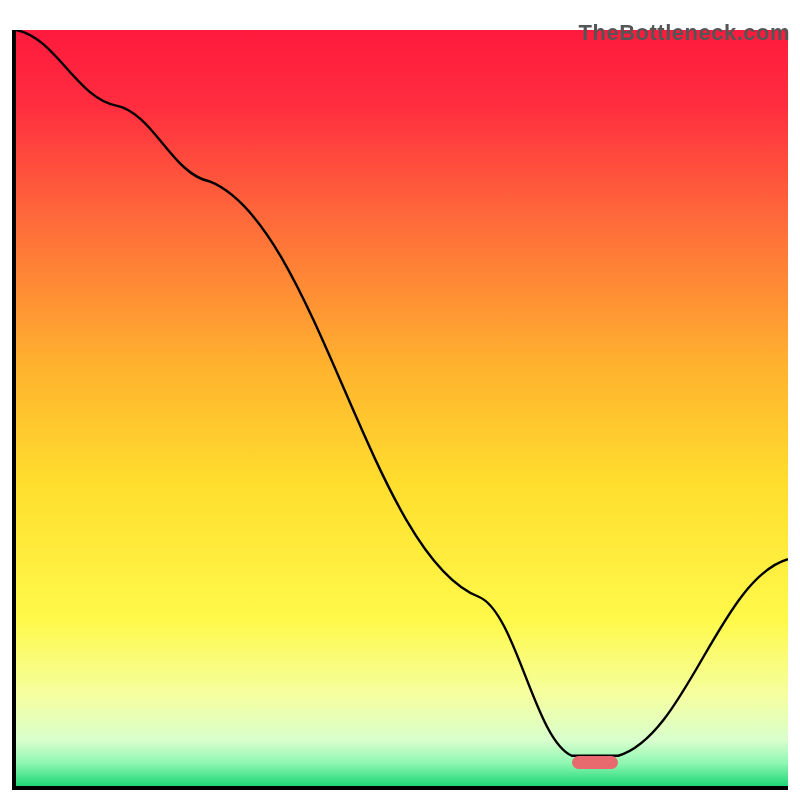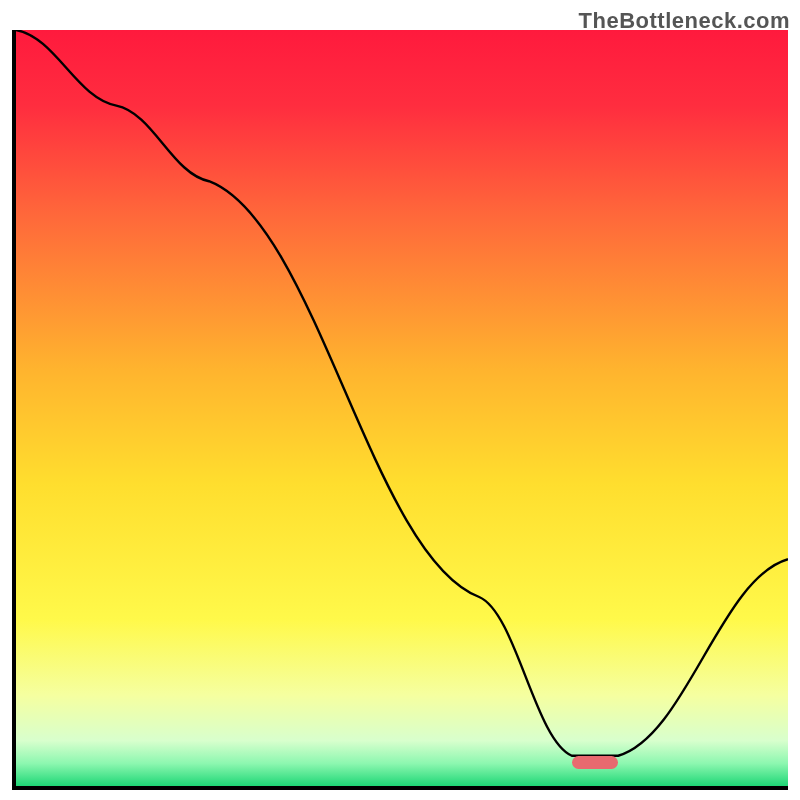--- a/index.html
+++ b/index.html
@@ -10,21 +10,21 @@
     background: #ffffff;
     font-family: Arial, Helvetica, sans-serif;
   }
   .outer {
     width: 800px;
     height: 800px;
     position: relative;
   }
   .watermark {
     position: absolute;
-    top: 8px;
+    top: 20px;
     right: 10px;
     font-size: 22px;
     font-weight: bold;
     color: #555;
     z-index: 20;
     letter-spacing: 0.5px;
   }
   .plot-frame {
     position: absolute;
     left: 12px;

